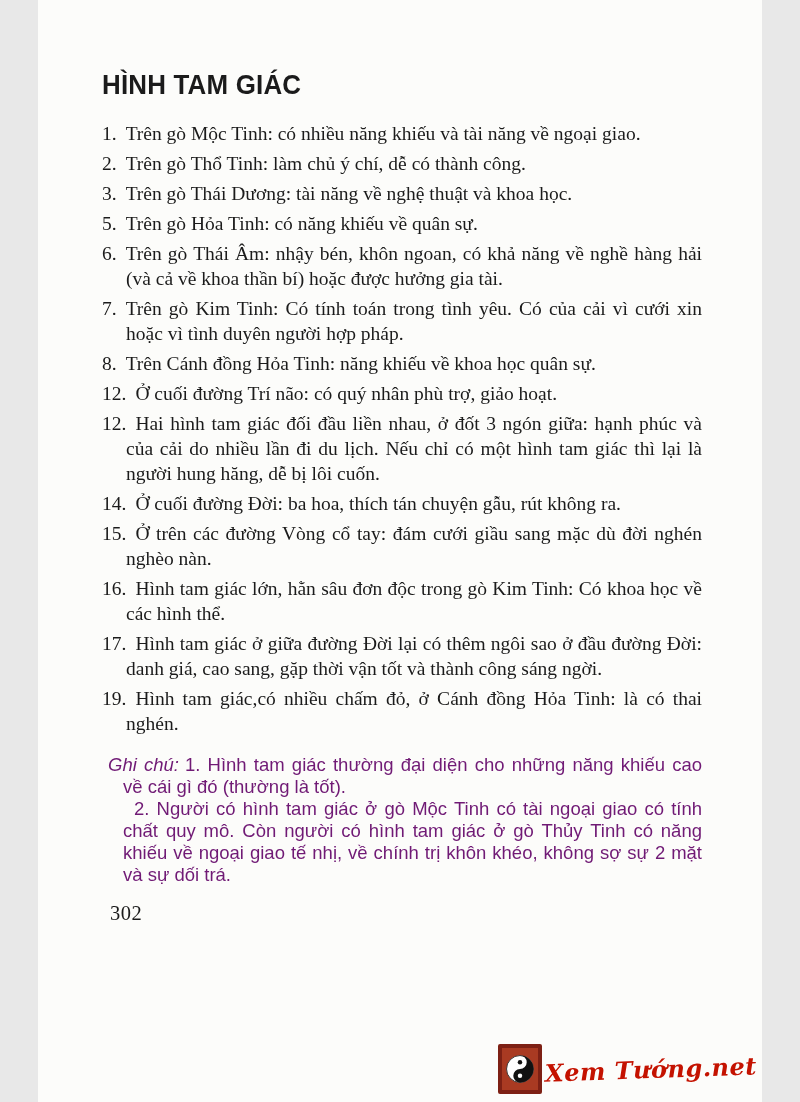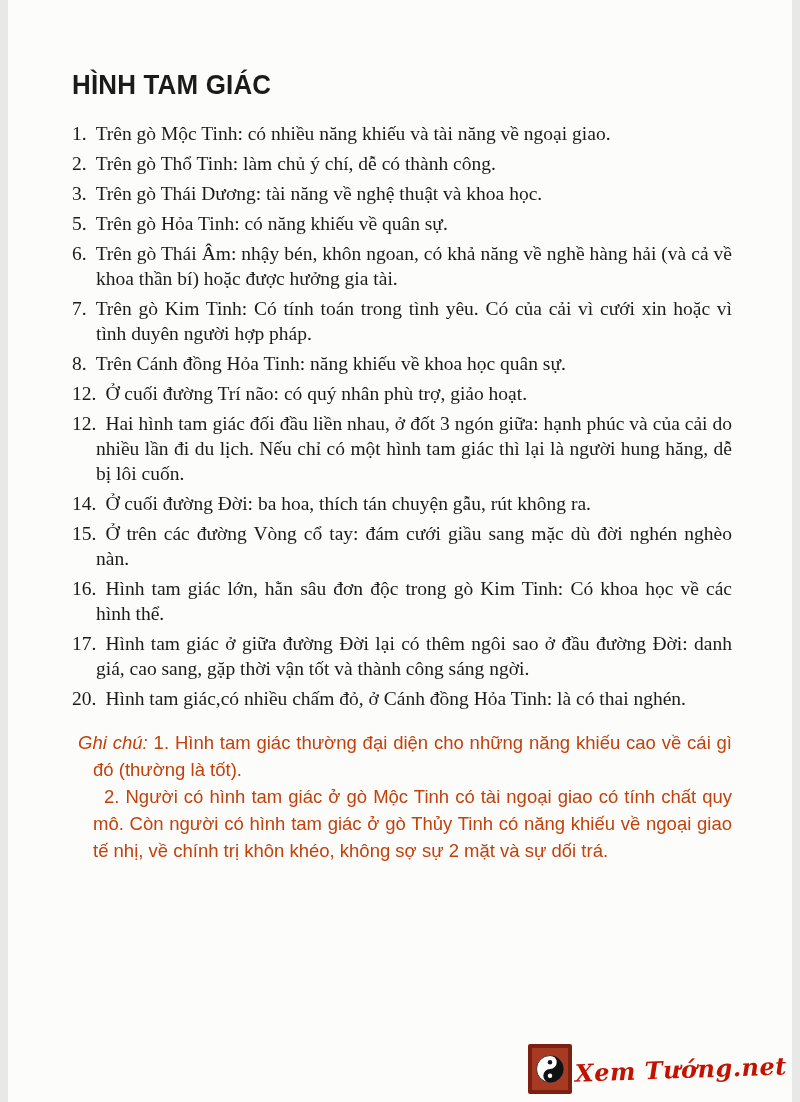--- a/index.html
+++ b/index.html
@@ -1,18 +1,18 @@
 <!DOCTYPE html>
 <html lang="vi"><head>
 <meta charset="utf-8">
 <style>
   html,body { margin:0; padding:0; background:#e8e8e8; }
   .page {
     position:relative;
-    width:784px; height:1102px;
+    width:724px; height:1102px;
     margin:0 auto;
     background:#fcfcfa;
     box-sizing:border-box;
     padding:70px 60px 0 64px;
     font-family:"Liberation Serif", serif;
     color:#1b1b1b;
     overflow:hidden;
   }
   .title {
     font-family:"Liberation Sans", sans-serif;
@@ -31,22 +31,22 @@
     text-align:justify;
     padding-left:24px;
     text-indent:-24px;
     margin:0 0 5px 0;
   }
   .item .num { margin-right:9px; }
   .notes {
     margin-top:18px;
     font-family:"Liberation Sans", sans-serif;
     font-size:18.5px;
-    line-height:27px;
-    color:#c2410c;
+    line-height:22px;
+    color:#701a75;
   }
   .note-1 {
     margin:0;
     padding-left:21px;
     text-indent:-15px;
     text-align:justify;
   }
   .note-2 {
     margin:0;
     padding-left:21px;
@@ -102,28 +102,31 @@
       <p class="item"><span class="num">5.</span><span class="txt">Trên gò Hỏa Tinh: có năng khiếu về quân sự.</span></p>
       <p class="item"><span class="num">6.</span><span class="txt">Trên gò Thái Âm: nhậy bén, khôn ngoan, có khả năng về nghề hàng hải (và cả về khoa thần bí) hoặc được hưởng gia tài.</span></p>
       <p class="item"><span class="num">7.</span><span class="txt">Trên gò Kim Tinh: Có tính toán trong tình yêu. Có của cải vì cưới xin hoặc vì tình duyên người hợp pháp.</span></p>
       <p class="item"><span class="num">8.</span><span class="txt">Trên Cánh đồng Hỏa Tinh: năng khiếu về khoa học quân sự.</span></p>
       <p class="item"><span class="num">12.</span><span class="txt">Ở cuối đường Trí não: có quý nhân phù trợ, giảo hoạt.</span></p>
       <p class="item"><span class="num">12.</span><span class="txt">Hai hình tam giác đối đầu liền nhau, ở đốt 3 ngón giữa: hạnh phúc và của cải do nhiều lần đi du lịch. Nếu chỉ có một hình tam giác thì lại là người hung hăng, dễ bị lôi cuốn.</span></p>
       <p class="item"><span class="num">14.</span><span class="txt">Ở cuối đường Đời: ba hoa, thích tán chuyện gẫu, rút không ra.</span></p>
       <p class="item"><span class="num">15.</span><span class="txt">Ở trên các đường Vòng cổ tay: đám cưới giầu sang mặc dù đời nghén nghèo nàn.</span></p>
       <p class="item"><span class="num">16.</span><span class="txt">Hình tam giác lớn, hằn sâu đơn độc trong gò Kim Tinh: Có khoa học về các hình thể.</span></p>
       <p class="item"><span class="num">17.</span><span class="txt">Hình tam giác ở giữa đường Đời lại có thêm ngôi sao ở đầu đường Đời: danh giá, cao sang, gặp thời vận tốt và thành công sáng ngời.</span></p>
-      <p class="item"><span class="num">20.</span><span class="txt">Hình tam giác,có nhiều chấm đỏ, ở Cánh đồng Hỏa Tinh: là có thai nghén.</span></p>
+      <p class="item"><span class="num">19.</span><span class="txt">Hình tam giác,có nhiều chấm đỏ, ở Cánh đồng Hỏa Tinh: là có thai nghén.</span></p>
     </div>
 
   <div class="notes">
     <p class="note-1"><span class="note-label">Ghi chú:</span><span>1. Hình tam giác thường đại diện cho những năng khiếu cao về cái gì đó (thường là tốt).</span></p>
     <p class="note-2"><span>2. Người có hình tam giác ở gò Mộc Tinh có tài ngoại giao có tính chất quy mô. Còn người có hình tam giác ở gò Thủy Tinh có năng khiếu về ngoại giao tế nhị, về chính trị khôn khéo, không sợ sự 2 mặt và sự dối trá.</span></p>
   </div>
 
+  <div class="footer">
+    <span class="pagenum">302</span>
+  </div>
 
   <div class="watermark">
     <span class="wm-box">
       <svg width="28" height="28" viewBox="0 0 100 100" aria-hidden="true">
         <circle cx="50" cy="50" r="48" fill="#ffffff" stroke="#222222" stroke-width="3"></circle>
         <path d="M50,2 A48,48 0 0 1 50,98 A24,24 0 0 1 50,50 A24,24 0 0 0 50,2 Z" fill="#111111"></path>
         <circle cx="50" cy="26" r="8" fill="#111111"></circle>
         <circle cx="50" cy="74" r="8" fill="#ffffff"></circle>
       </svg>
     </span>

